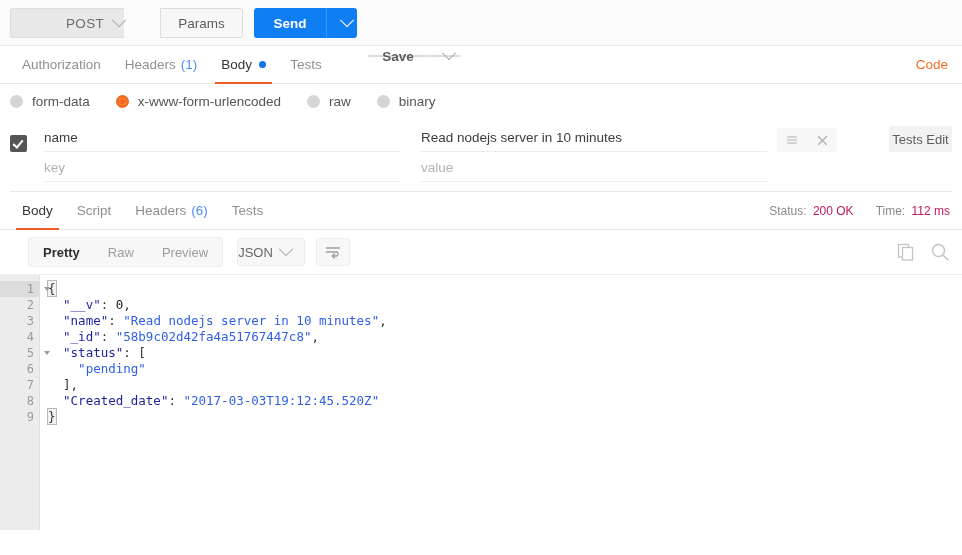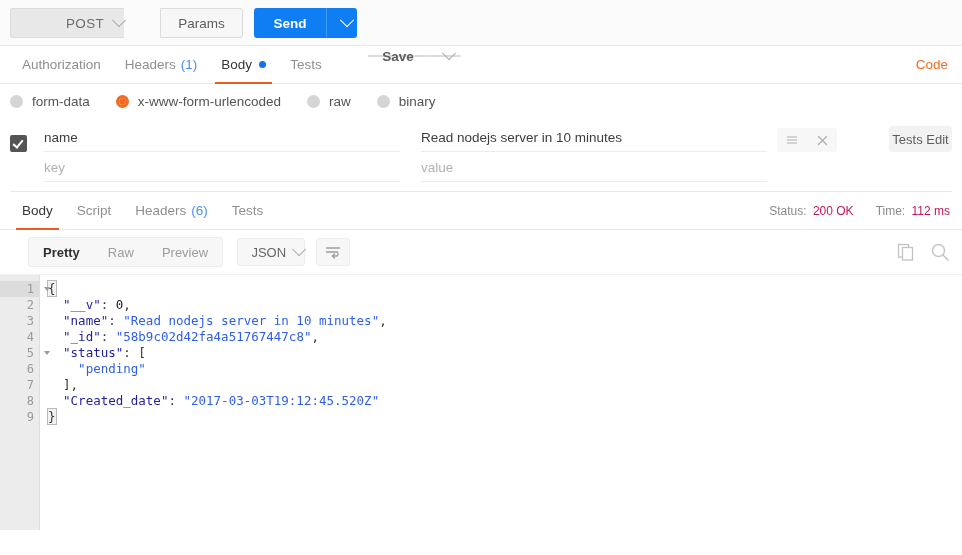--- a/index.html
+++ b/index.html
@@ -361,21 +361,21 @@
     color: #9d9d9d;
     cursor: pointer;
   }
   .seg-item.active {
     color: #2f2f2f;
     font-weight: bold;
   }
   .json-select {
     display: flex;
     align-items: center;
-    justify-content: flex-end;
+    justify-content: flex-start;
     margin-left: 14px;
     height: 28px;
     width: 68px;
     background: #f7f7f7;
     border: 1px solid #ededed;
     border-radius: 3px;
     font-size: 13px;
     color: #666666;
     cursor: pointer;
     box-sizing: border-box;

